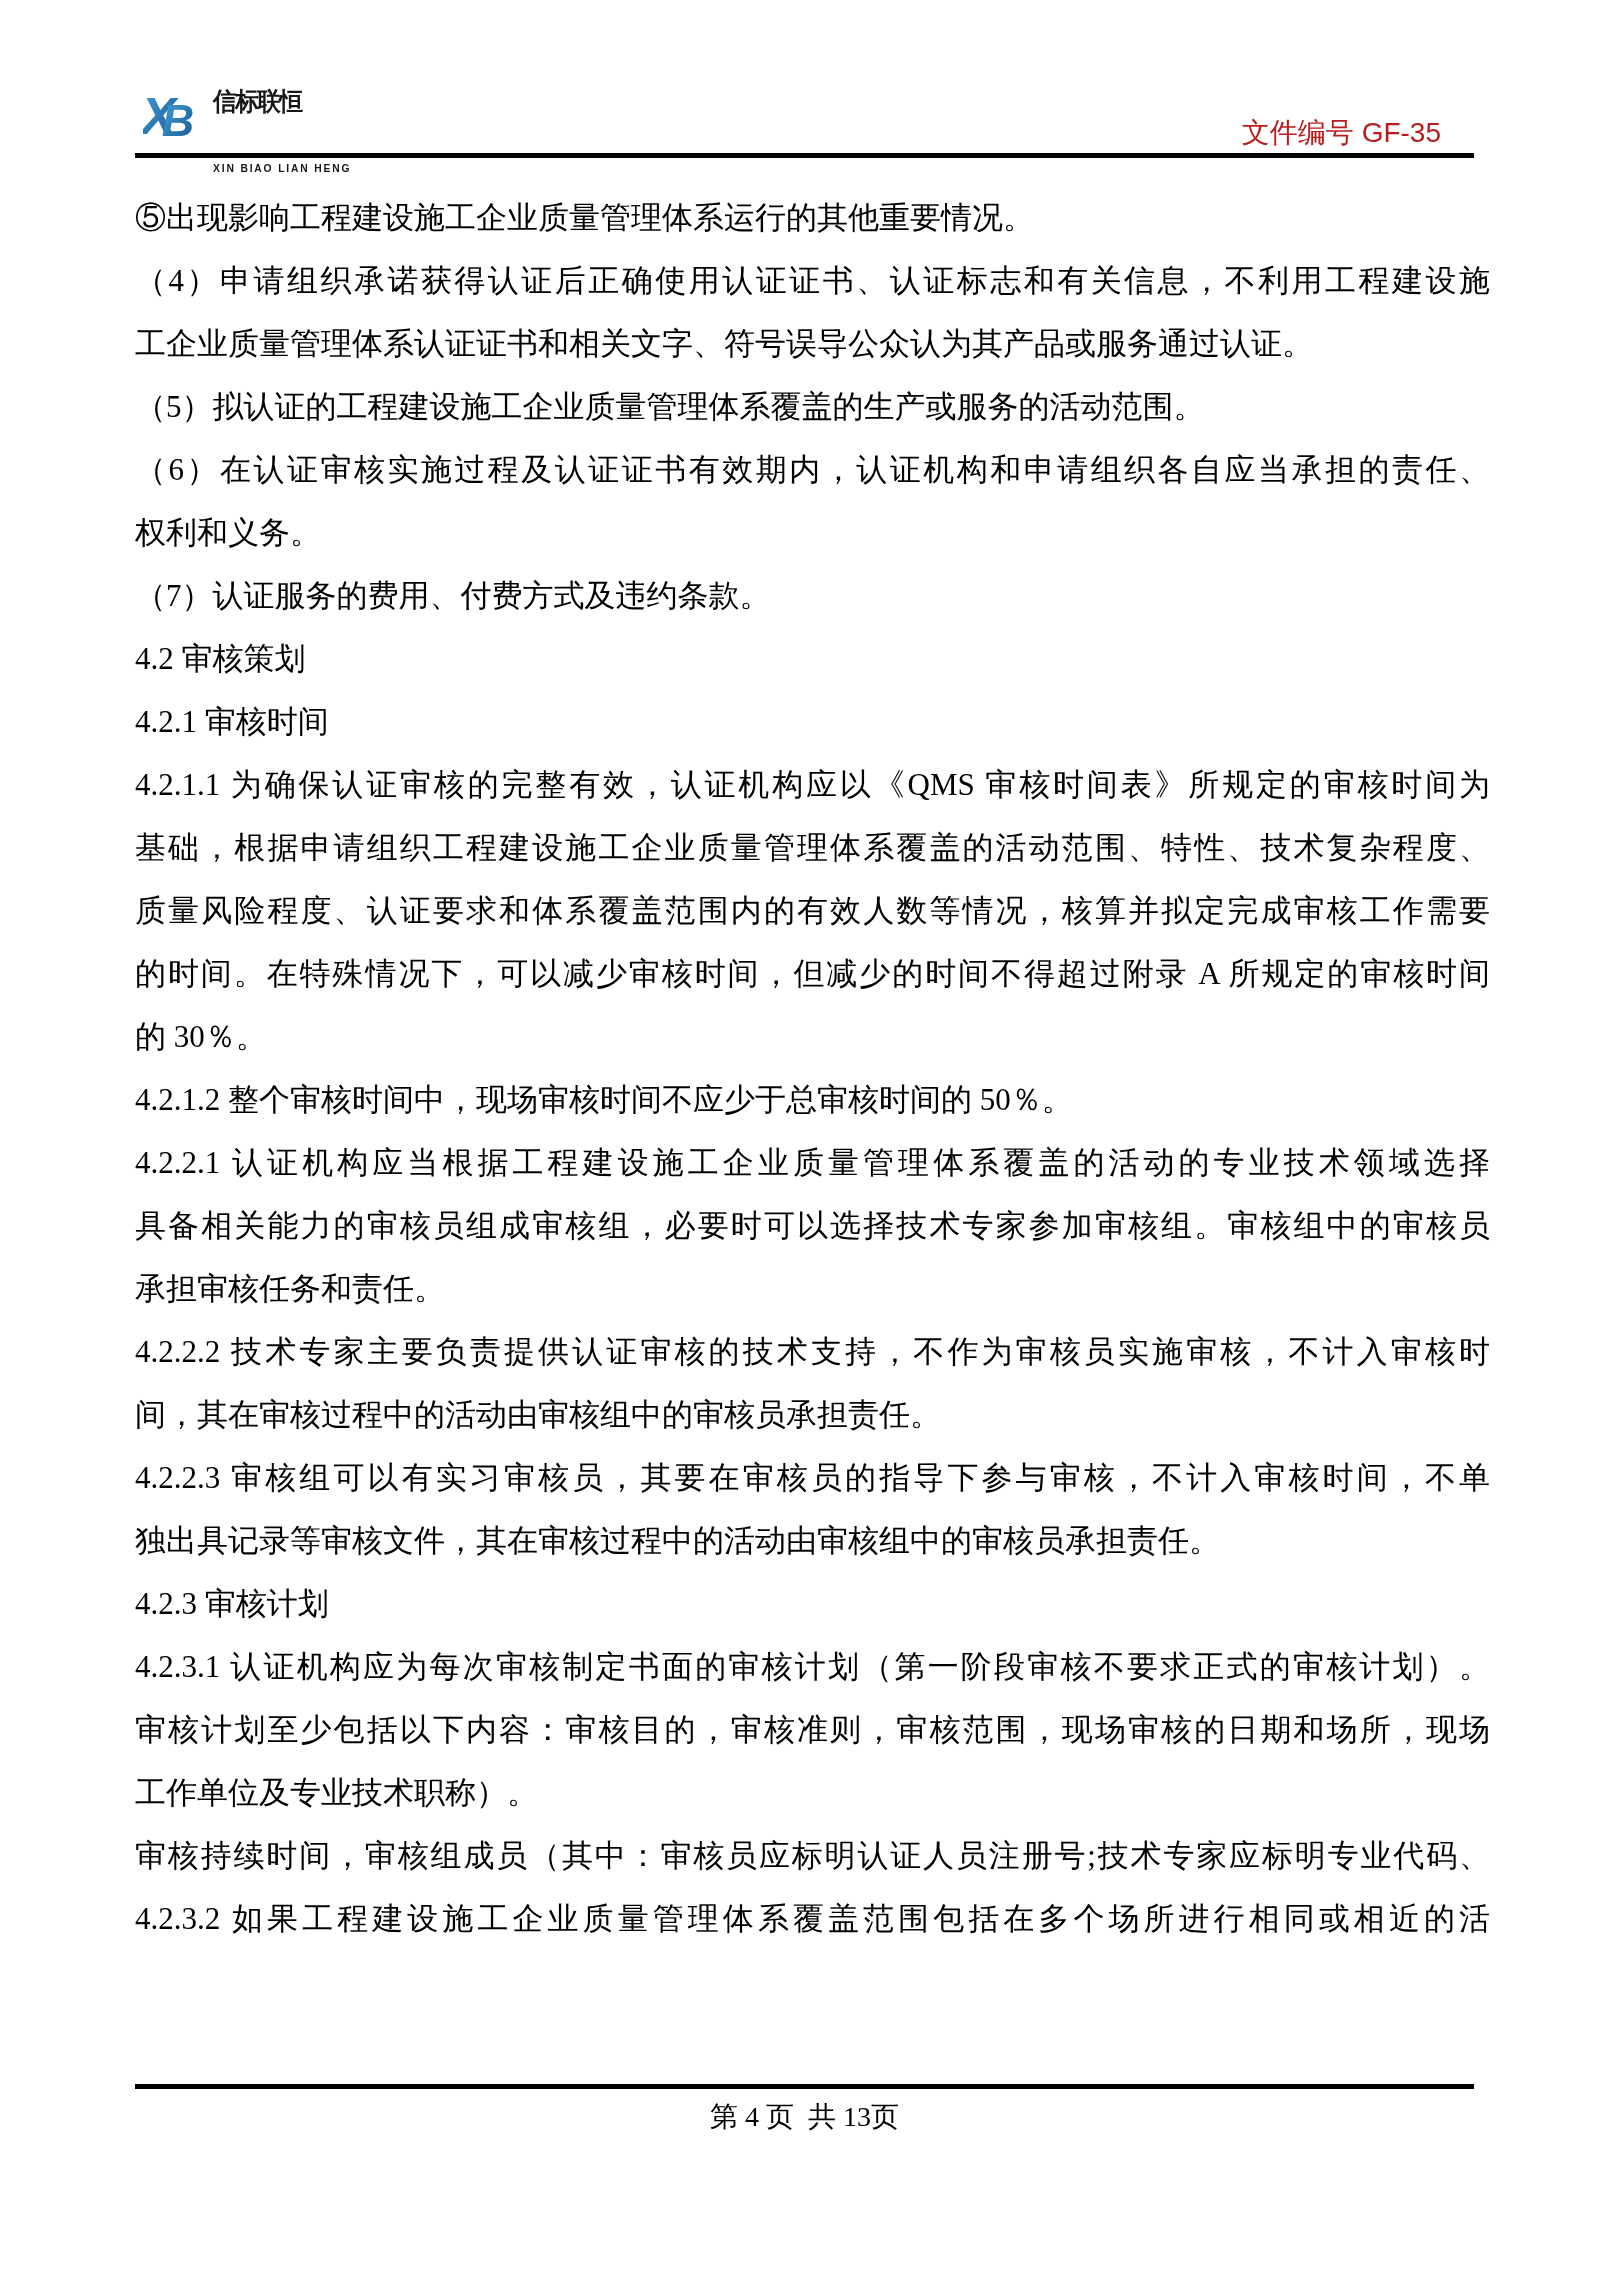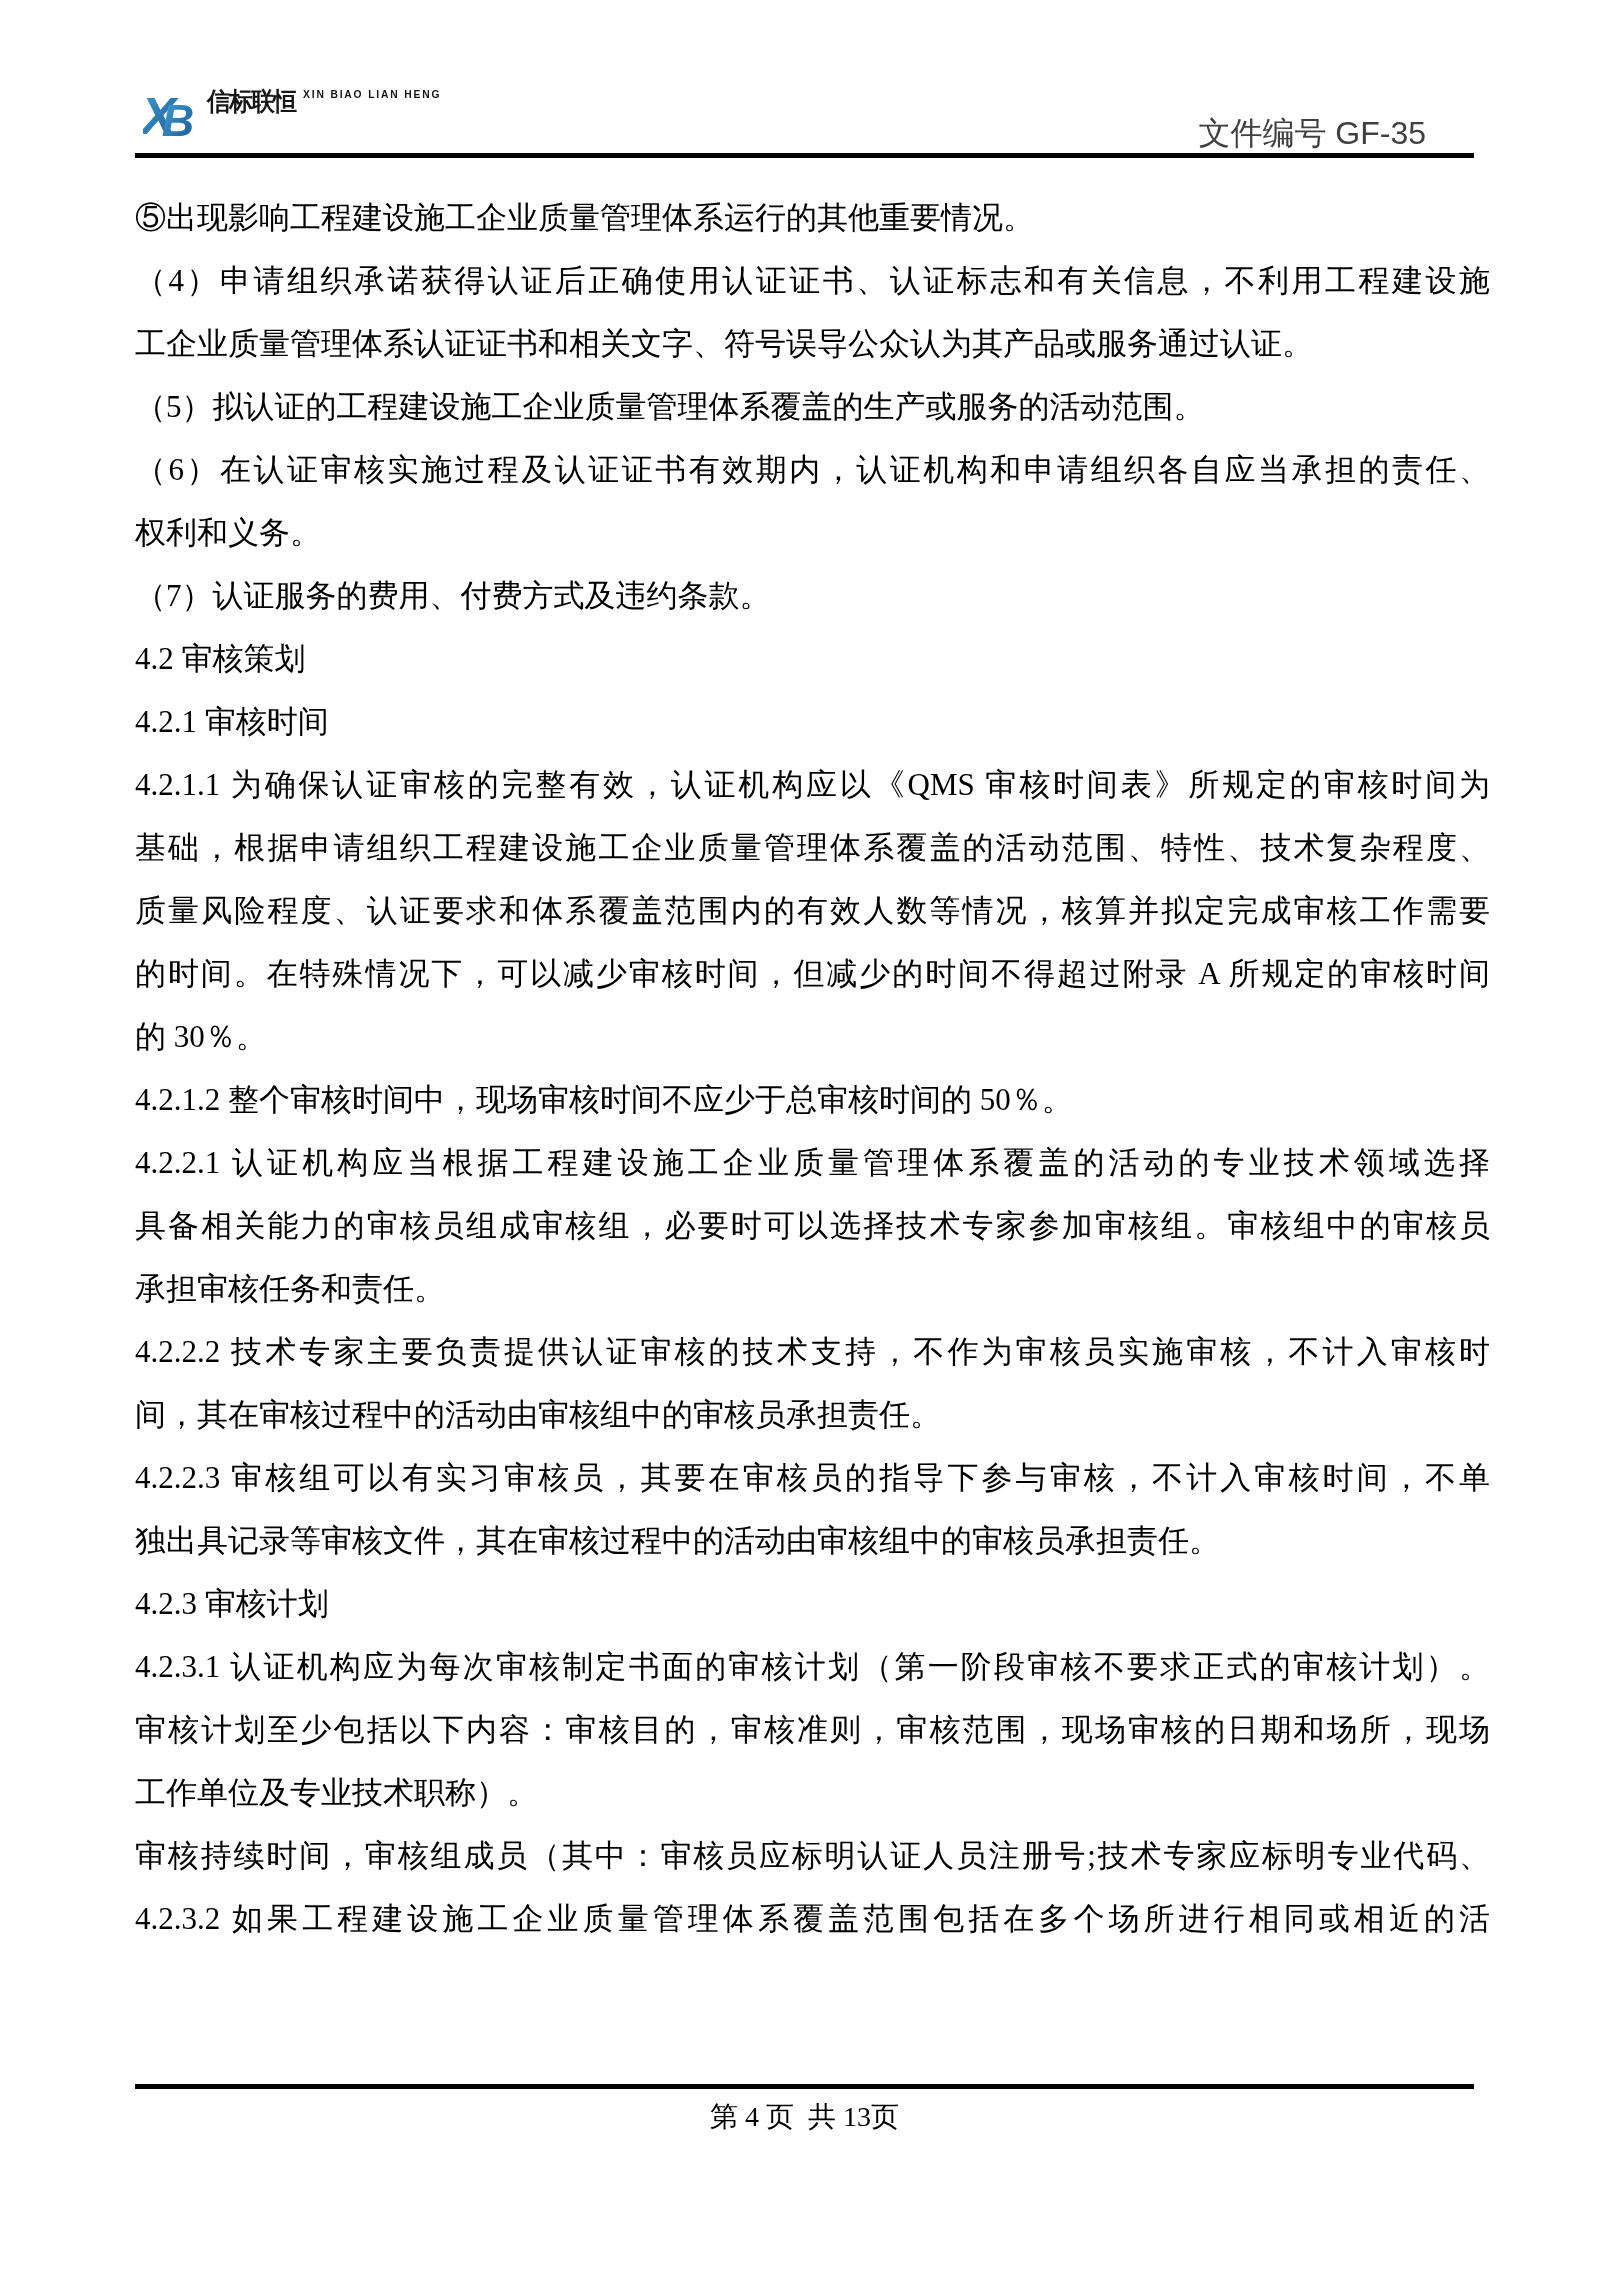--- a/index.html
+++ b/index.html
@@ -14,21 +14,21 @@
   }
 
   
   .logo{
     position:absolute;
     left:143px; top:86px;
     display:flex;
     align-items:flex-start;
   }
   .logo-mark{width:55px;height:57px;flex:0 0 auto;}
-  .logo-textcol{margin-left:9px;display:flex;flex-direction:row;}
+  .logo-textcol{margin-left:15px;display:flex;flex-direction:column;gap:44px;}
   .logo-cn{
     font-family:"Liberation Sans","DejaVu Sans",sans-serif;
     font-weight:900;
     font-size:25.6px;
     line-height:30px;
     letter-spacing:-1.5px;
     color:#151515;
     transform:scaleX(0.92);
     transform-origin:left top;
     white-space:nowrap;
@@ -40,25 +40,25 @@
     letter-spacing:2px;
     color:#151515;
     margin-top:2px;
     white-space:nowrap;
     transform:scaleX(0.92);
     transform-origin:left top;
   }
   .doc-number{
     position:absolute;
     top:117px;
-    right:197px;
+    right:182px;
     font-family:"Liberation Sans","DejaVu Sans",sans-serif;
-    font-size:32px;
+    font-size:28px;
     line-height:32px;
-    color:#404040;
+    color:#b91c1c;
     white-space:nowrap;
   }
   .header-rule{
     position:absolute;
     left:135px; top:153px;
     width:1339px; height:5.1px;
     background:#000;
   }
 
   

